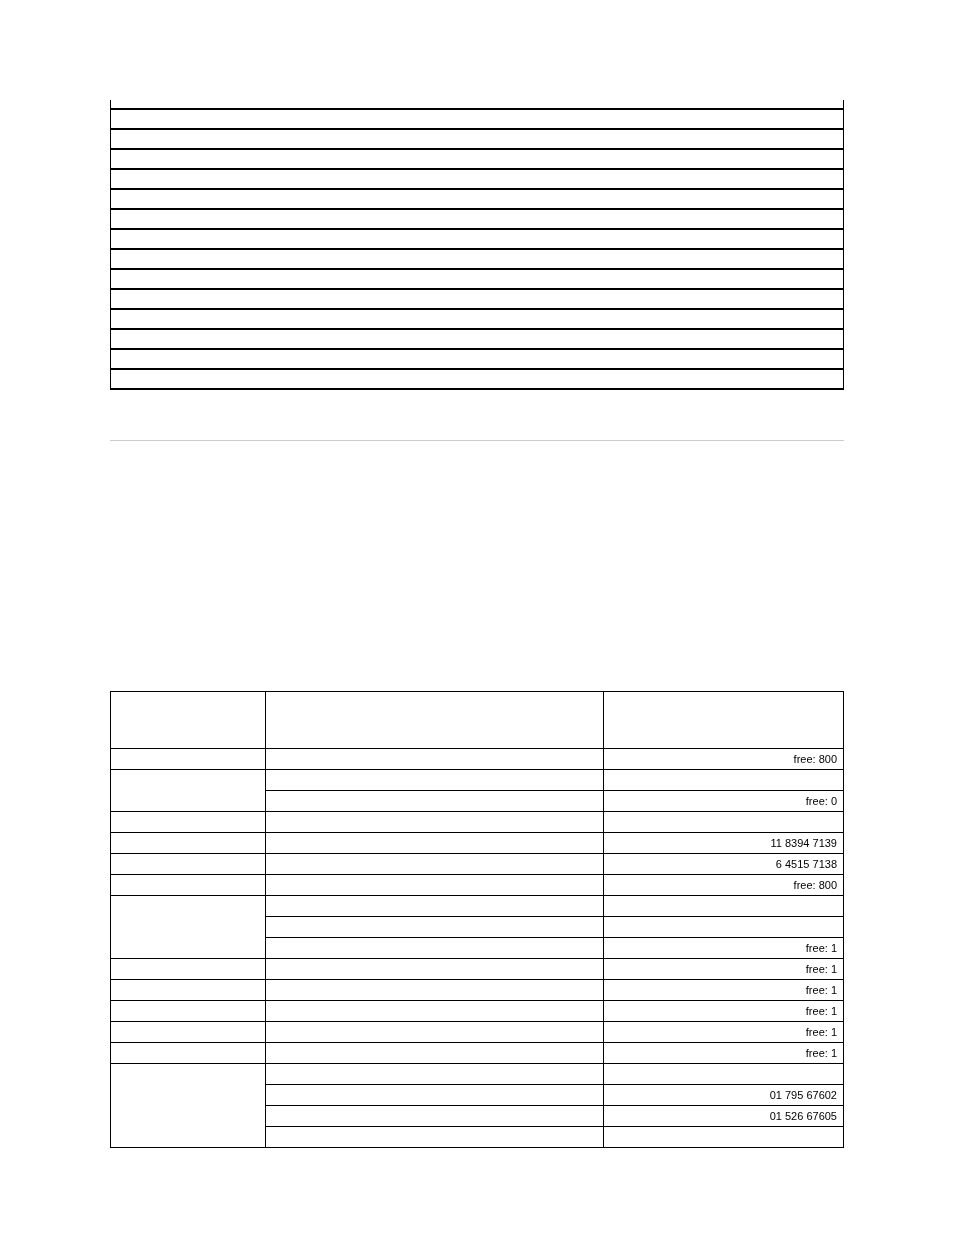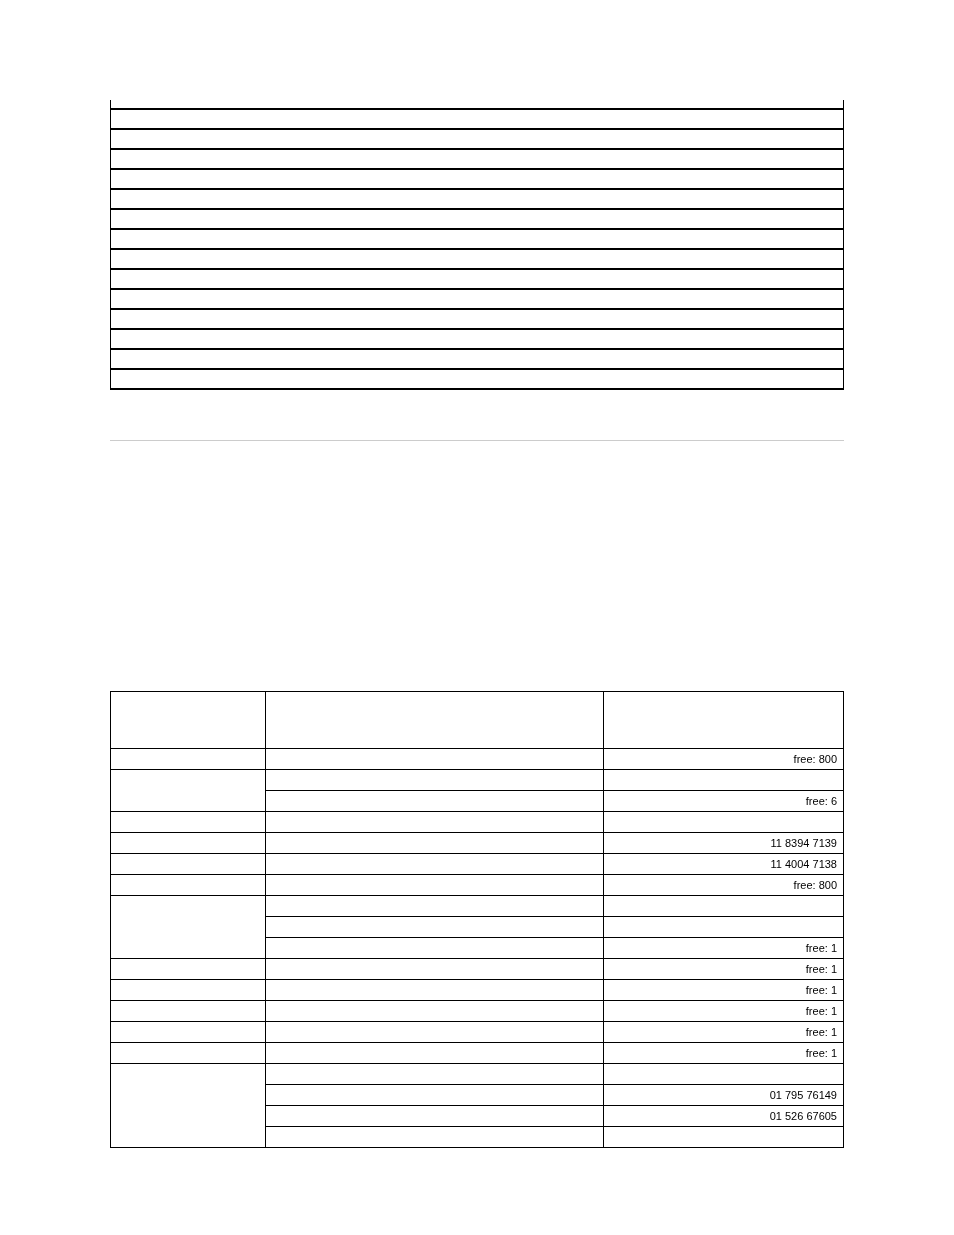--- a/index.html
+++ b/index.html
@@ -109,36 +109,36 @@
             <td></td>
             <td>free: 800</td>
           </tr>
           <tr>
             <td rowspan="2"></td>
             <td></td>
             <td></td>
           </tr>
           <tr>
             <td></td>
-            <td>free: 6</td>
+            <td>free: 0</td>
           </tr>
           <tr>
             <td></td>
             <td></td>
             <td></td>
           </tr>
           <tr>
             <td></td>
             <td></td>
             <td>11 8394 7139</td>
           </tr>
           <tr>
             <td></td>
             <td></td>
-            <td>11 4004 7138</td>
+            <td>6 4515 7138</td>
           </tr>
           <tr>
             <td></td>
             <td></td>
             <td>free: 800</td>
           </tr>
           <tr>
             <td rowspan="3"></td>
             <td></td>
             <td></td>
@@ -176,21 +176,21 @@
             <td></td>
             <td>free: 1</td>
           </tr>
           <tr>
             <td rowspan="4"></td>
             <td></td>
             <td></td>
           </tr>
           <tr>
             <td></td>
-            <td>01 795 76149</td>
+            <td>01 795 67602</td>
           </tr>
           <tr>
             <td></td>
             <td>01 526 67605</td>
           </tr>
           <tr>
             <td></td>
             <td></td>
           </tr>
         </tbody>

